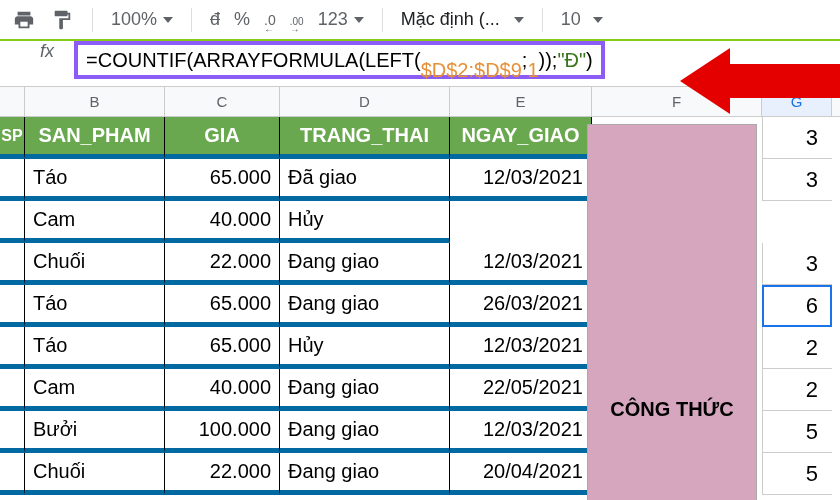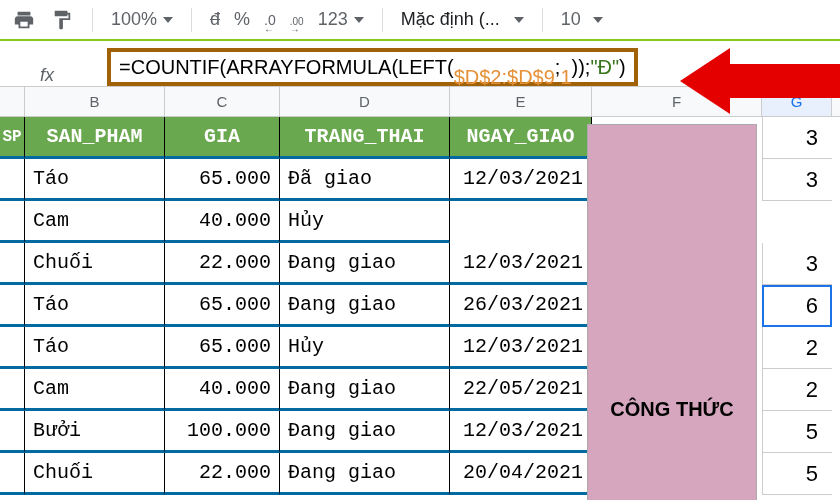--- a/index.html
+++ b/index.html
@@ -15,26 +15,26 @@
 .toolbar .sep { width: 1px; height: 24px; background: #dadce0; margin: 0 4px; }
 .toolbar .zoom { display:flex; align-items:center; gap:6px; }
 .toolbar .zoom span.z-val { font-size: 18px; }
 .toolbar .tri-down { width:0; height:0; border-left:5px solid transparent; border-right:5px solid transparent; border-top:6px solid #5f6368; }
 .toolbar .fmtselect { display:flex; align-items:center; gap:14px; }
 .toolbar .fmtselect .lbl { color: #202124; font-size: 18px; }
 .toolbar .fontsize { display:flex; align-items:center; gap:12px; }
 
 
 .formula-row {
-  display:flex; align-items:flex-end; height: 46px;
-  padding: 0 0 0 40px; position: relative; border-bottom: 1px solid #ccc; gap: 33px;
+  display:flex; align-items:flex-start; height: 46px;
+  padding: 0 0 0 40px; position: relative; border-bottom: 1px solid #ccc;
 }
 .fx-label { font-style: italic; color: #5f6368; font-size: 18px; margin-right: 20px; }
 .formula-box {
-  border: 4px solid #a16207; height: 38px; display:flex; align-items:center;
+  border: 4px solid #8b5cf6; height: 38px; display:flex; align-items:center;
   padding: 0 8px; font-size: 20px; font-family: 'Consolas','Menlo',monospace;
 }
 .formula-box .fn { color: #000; }
 .formula-box .ref { color: #e69138; margin-top: 20px; }
 .formula-box .str { color: #38761d; }
 
 
 .big-arrow { position:absolute; right:0; top:48px; width:160px; height:66px; pointer-events:none; }
 .big-arrow polygon { fill:#e50000; }
 
@@ -42,22 +42,22 @@
 .col-headers {
   display:flex; height: 30px; background:#f8f9fa;
   border-bottom:1px solid #ccc; font-size:15px; color:#5f6368;
 }
 .col-headers .colcell { border-right:1px solid #ccc; display:flex; align-items:center; justify-content:center; }
 
 
 .grid { display:flex; flex-direction:column; }
 .row { display:flex; height:42px; }
 .cell {
-  border-right:1px solid #000; border-bottom:3px solid #0369a1;
-  display:flex; align-items:center; padding:0 8px; font-size:20px;font-family:Liberation Mono, monospace;
+  border-right:1px solid #000; border-bottom:5px solid #0369a1;
+  display:flex; align-items:center; padding:0 8px; font-size:20px;
 }
 .hdr-row .cell {
   background:#6aa84f; color:#fff; font-weight:bold; justify-content:center;
 }
 .num { justify-content:flex-end; }
 .date { justify-content:flex-end; }
 
 
 .f-col {
   position:absolute; left:587px; top:124px; width:170px; height:378px;

